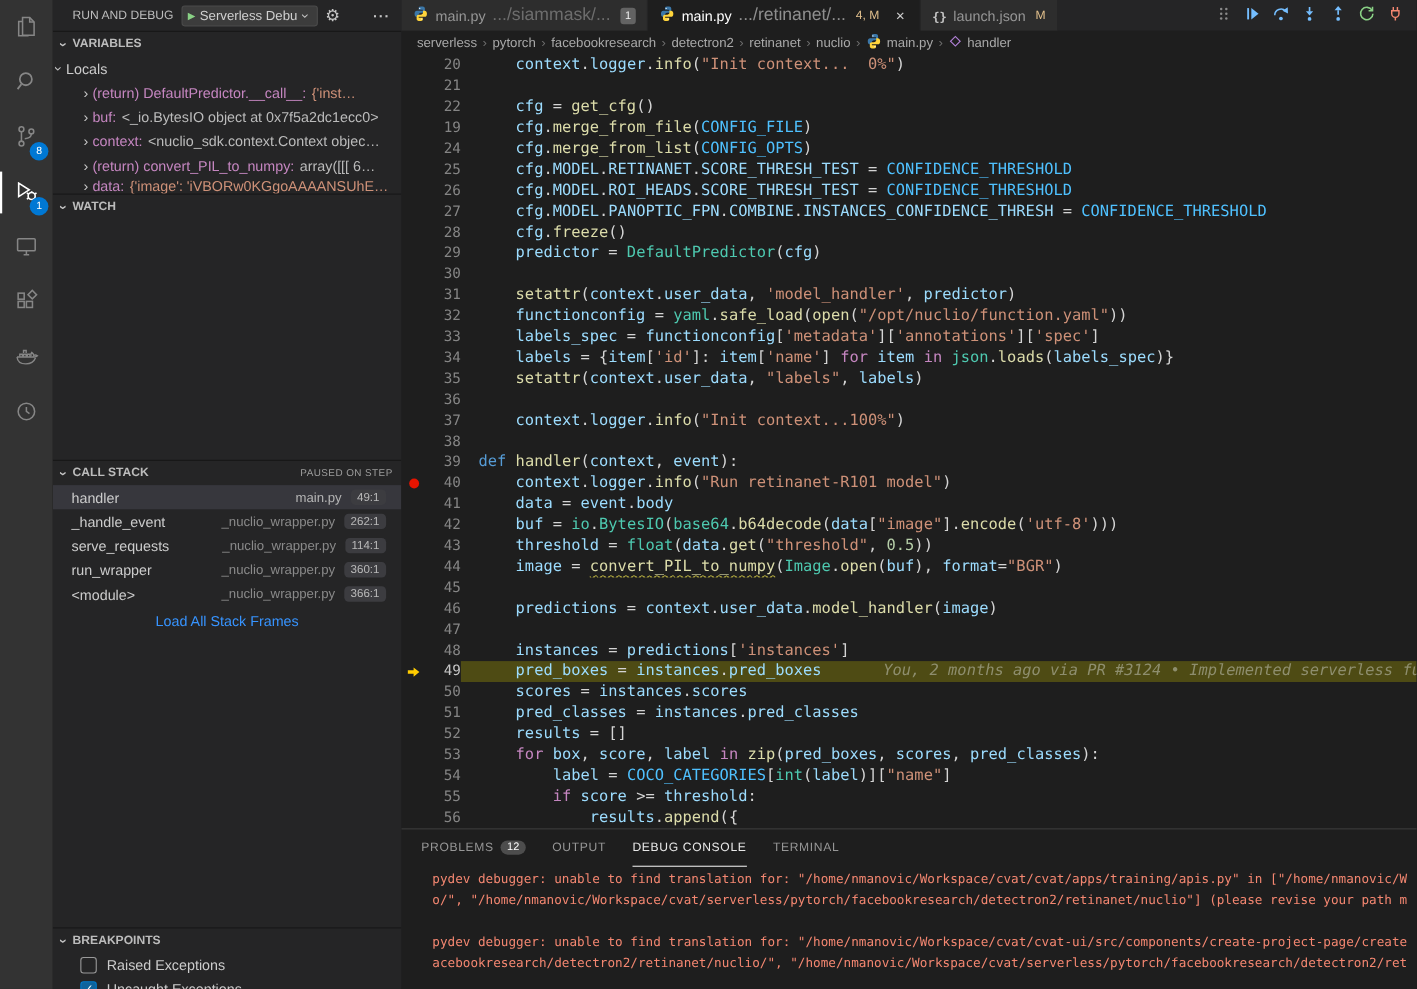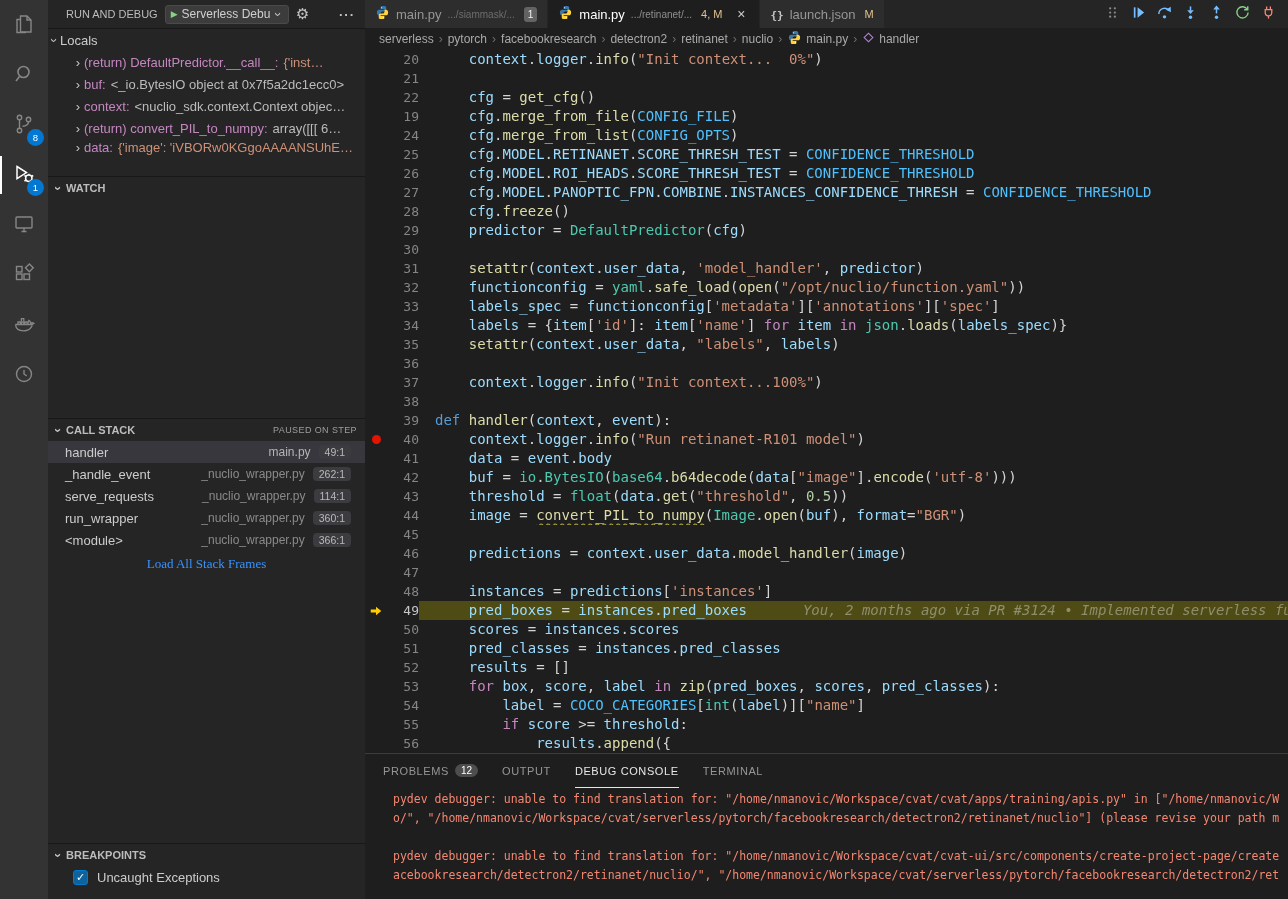--- a/index.html
+++ b/index.html
@@ -39,34 +39,34 @@
   .var-val { color:#bbbbbb; margin-left:5px; }
   .var-val.vstr { color:#ce9178; }
   .sec-watch { height:242px; flex:none; }
   .sec-stack { flex:1; overflow:hidden; }
   .frame { height:22px; display:flex; align-items:center; padding:0 14px 0 17px; cursor:pointer; }
   .frame.selected { background:#37373d; }
   .frame-fn { color:#cccccc; white-space:nowrap; }
   .frame-file { margin-left:auto; color:#8a8a8a; font-size:12px; white-space:nowrap; }
   .frame.selected .frame-file { color:#b5b5b5; }
   .frame-pos { margin-left:8px; background:#3c3c40; border-radius:4px; padding:1px 6px; font-size:10.5px; color:#b9b9b9; }
-  .load-link { height:26px; display:flex; align-items:center; justify-content:center; color:#3794ff; cursor:pointer; font-size:13px;font-family:Liberation Serif, serif; }
+  .load-link { height:26px; display:flex; align-items:center; justify-content:center; color:#3794ff; cursor:pointer; font-size:13px; }
   .sec-bp { height:56px; flex:none; overflow:hidden; }
   .bp-row { height:22px; display:flex; align-items:center; gap:9px; padding-left:25px; cursor:pointer; }
   .cbx { width:15px; height:15px; border:1px solid #9a9a9a; border-radius:3px; background:#252526;
     display:flex; align-items:center; justify-content:center; font-size:11px; color:#ffffff; }
   .cbx.checked { background:#0e639c; border-color:#007acc; }
 
   
   .main { flex:1; display:flex; flex-direction:column; min-width:0; }
   .tabbar { height:28px; flex:none; background:#252526; display:flex; align-items:stretch; }
   .tab { display:flex; align-items:center; gap:6px; padding:0 10px; background:#2d2d2d; color:#969696;
     border-right:1px solid #252526; font-size:13px; cursor:pointer; white-space:nowrap; }
   .tab.active { background:#1e1e1e; color:#ffffff; }
-  .tab-desc { font-size:10px; color:#6d6d6d;text-align:right; }
+  .tab-desc { font-size:16px; color:#6d6d6d;text-align:right; }
   .tab.active .tab-desc { color:#8f8f8f; }
   .tab-deco { font-size:11px; color:#e2c08d; margin-left:3px; }
   .tab-badge { font-size:10px; background:#636363; color:#f5f5f5; border-radius:3px; padding:0 4px; height:15px; line-height:15px; margin-left:3px; }
   .tab-close { color:#cccccc; margin-left:5px; width:16px; text-align:center; font-size:14px; }
   .json-icon { color:#c5c5c5; font-size:11px; font-weight:bold; font-family:"DejaVu Sans Mono",monospace; }
   .editor-actions { margin-left:auto; display:flex; align-items:center; gap:11px; padding-right:12px; }
   .ea-btn { display:flex; align-items:center; cursor:pointer; }
 
   .breadcrumbs { height:22px; flex:none; display:flex; align-items:center; gap:2px; padding-left:14px;
     background:#1e1e1e; font-size:12px; color:#a9a9a9; white-space:nowrap; overflow:hidden; }
@@ -171,20 +171,24 @@
       <div class="launch-select">
         <span class="play">▶</span>
         <span>Serverless Debu</span>
         <span class="chev-dn">›</span>
       </div>
       <span class="gear">⚙</span>
       <span class="more">···</span>
     </div>
 
     <div class="section sec-vars">
+      <div class="sec-header">
+        <span class="tw">›</span>
+        <span>VARIABLES</span>
+      </div>
       <div>
           <div class="scope-row">
             <span class="tw">›</span>
             <span>Locals</span>
           </div>
           <div class="var-row">
             <span class="tw-c">›</span>
             <span class="var-name">(return) DefaultPredictor.__call__:</span>
             <span class="var-val vstr">{'inst…</span>
           </div>
@@ -254,20 +258,24 @@
         </div>
       <div class="load-link">Load All Stack Frames</div>
     </div>
 
     <div class="section sec-bp">
       <div class="sec-header">
         <span class="tw">›</span>
         <span>BREAKPOINTS</span>
       </div>
       <div>
+          <div class="bp-row">
+            <span class="cbx"></span>
+            <span>Raised Exceptions</span>
+          </div>
           <div class="bp-row">
             <span class="cbx checked">✓</span>
             <span>Uncaught Exceptions</span>
           </div>
         </div>
     </div>
   </div>
 
   <div class="main">
     <div class="tabbar">

